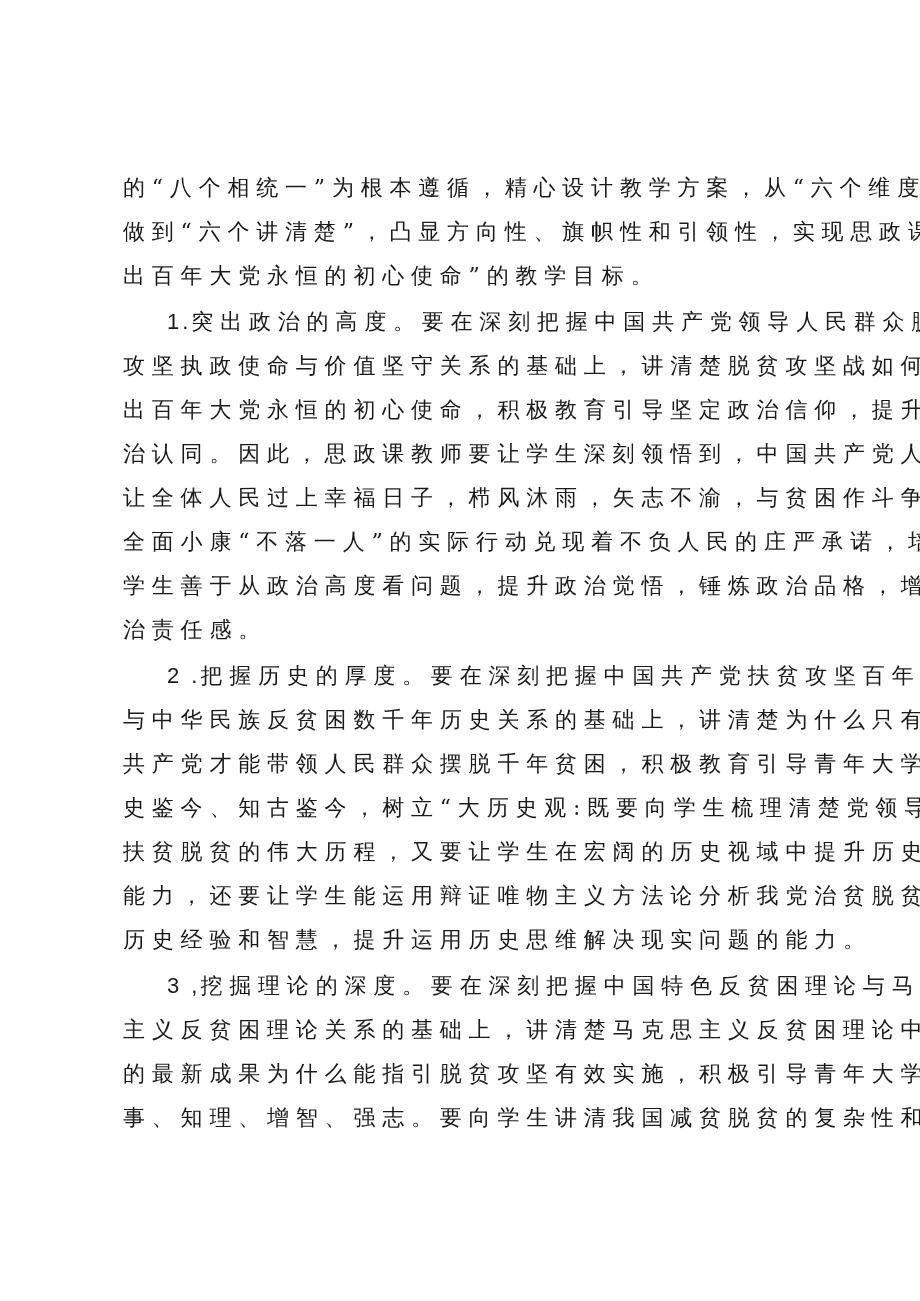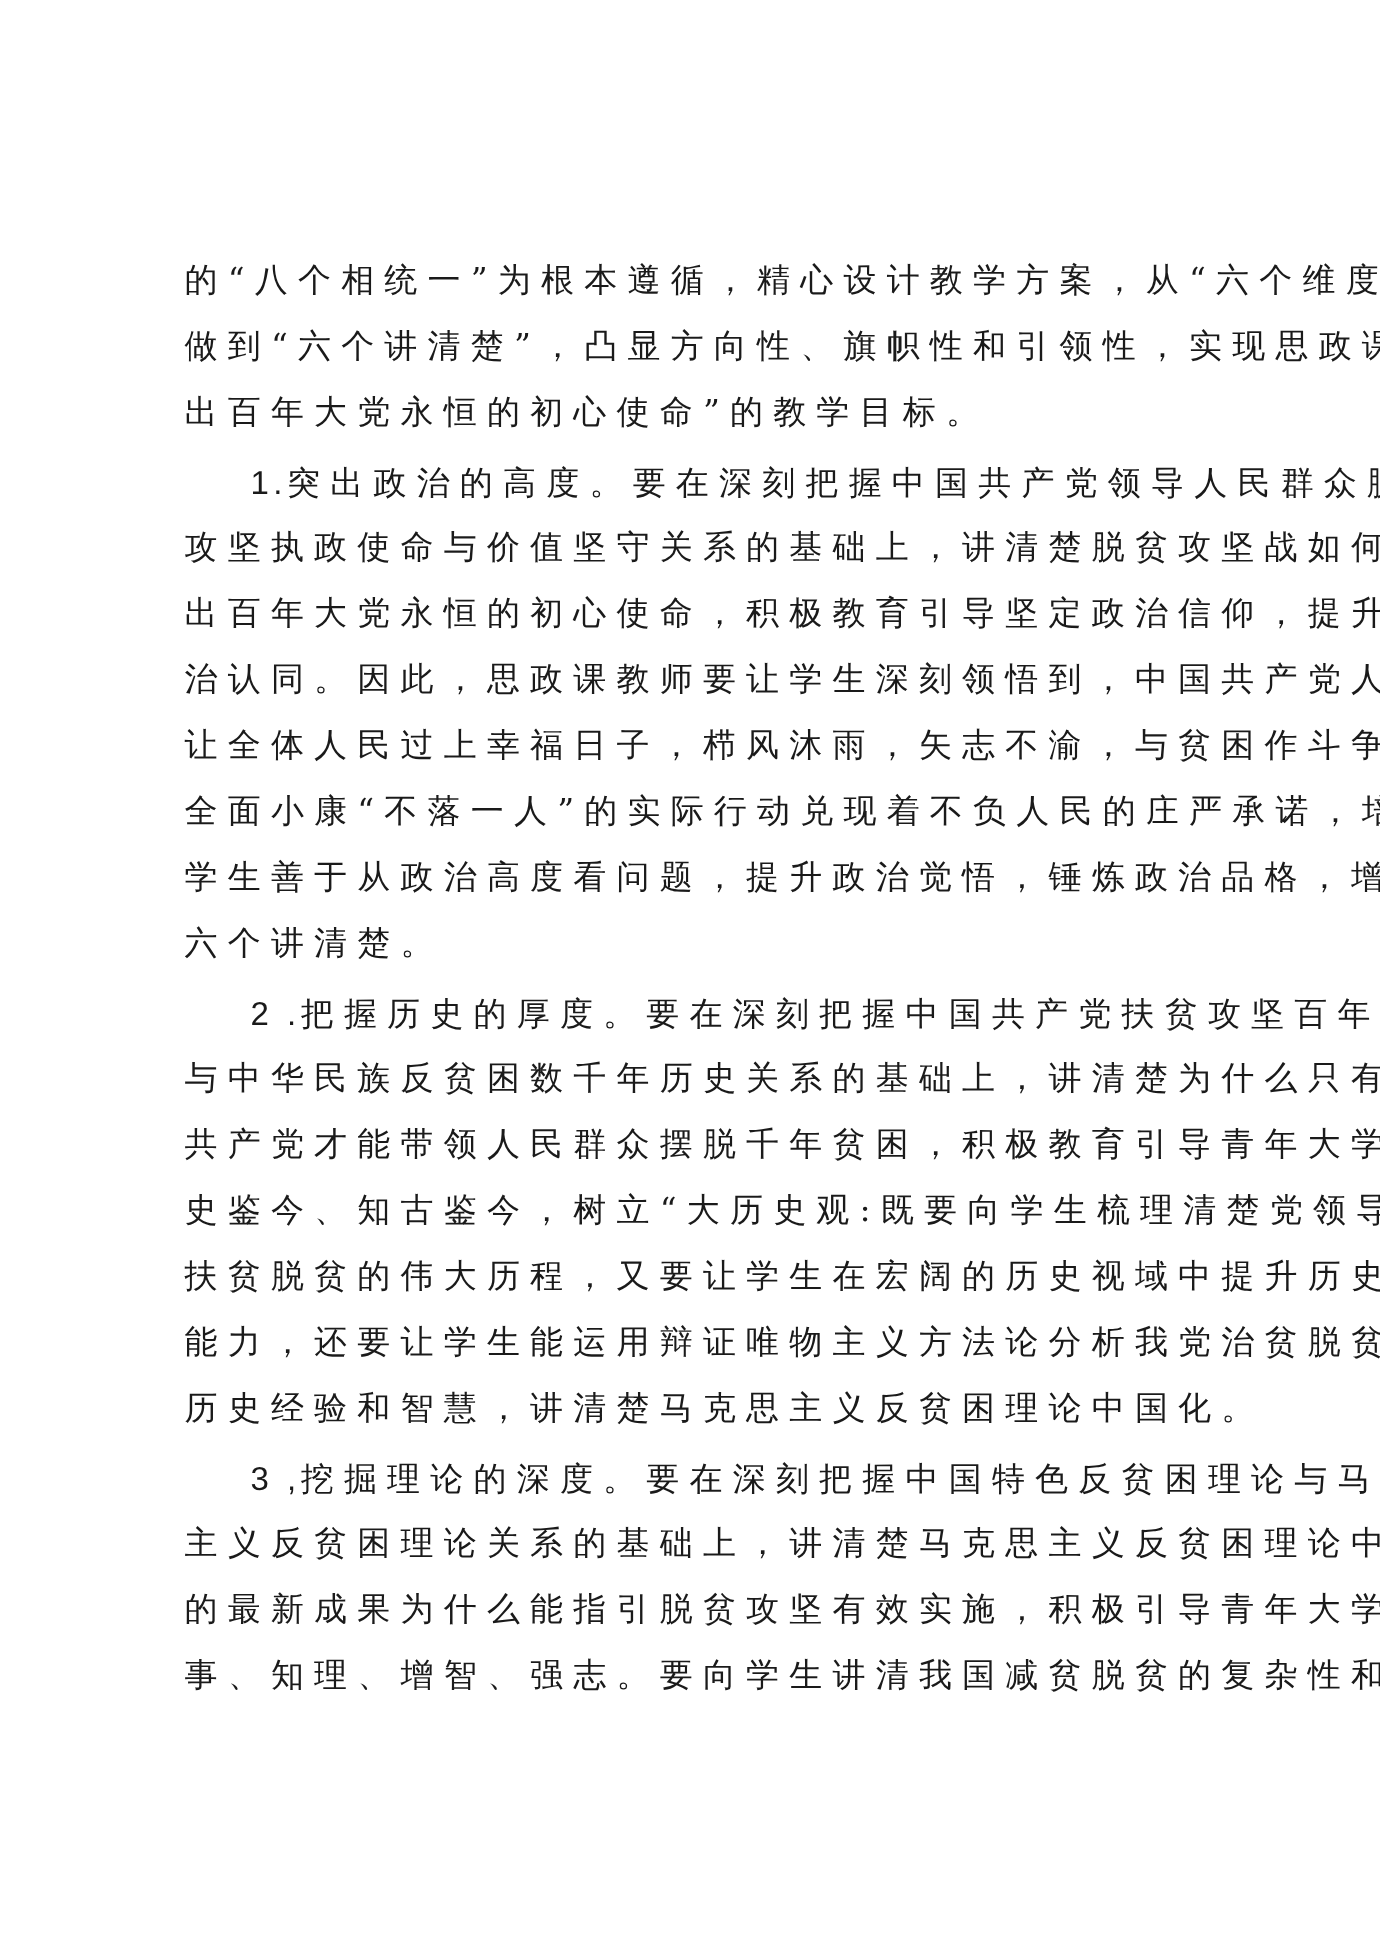--- a/index.html
+++ b/index.html
@@ -65,31 +65,31 @@
     </p>
 
     <p class="para">
       <span class="line first indent"><span class="num">1.</span><span>突出政治的高度。要在深刻把握中国共产党领导人民群众脱贫</span></span>
       <span class="line">攻坚执政使命与价值坚守关系的基础上，讲清楚脱贫攻坚战如何彰显</span>
       <span class="line">出百年大党永恒的初心使命，积极教育引导坚定政治信仰，提升其政</span>
       <span class="line">治认同。因此，思政课教师要让学生深刻领悟到，中国共产党人为了</span>
       <span class="line">让全体人民过上幸福日子，栉风沐雨，矢志不渝，与贫困作斗争，用</span>
       <span class="line">全面小康“不落一人”的实际行动兑现着不负人民的庄严承诺，培养</span>
       <span class="line">学生善于从政治高度看问题，提升政治觉悟，锤炼政治品格，增强政</span>
-      <span class="line">六个讲清楚。</span>
+      <span class="line">治责任感。</span>
     </p>
 
     <p class="para">
       <span class="line first indent"><span class="num">2 .</span><span>把握历史的厚度。要在深刻把握中国共产党扶贫攻坚百年历史</span></span>
       <span class="line">与中华民族反贫困数千年历史关系的基础上，讲清楚为什么只有中国</span>
       <span class="line">共产党才能带领人民群众摆脱千年贫困，积极教育引导青年大学生以</span>
       <span class="line">史鉴今、知古鉴今，树立“大历史观:既要向学生梳理清楚党领导人民</span>
       <span class="line">扶贫脱贫的伟大历程，又要让学生在宏阔的历史视域中提升历史思维</span>
       <span class="line">能力，还要让学生能运用辩证唯物主义方法论分析我党治贫脱贫中的</span>
-      <span class="line">历史经验和智慧，讲清楚马克思主义反贫困理论中国化。</span>
+      <span class="line">历史经验和智慧，提升运用历史思维解决现实问题的能力。</span>
     </p>
 
     <p class="para">
       <span class="line first indent"><span class="num">3 ,</span><span>挖掘理论的深度。要在深刻把握中国特色反贫困理论与马克思</span></span>
       <span class="line">主义反贫困理论关系的基础上，讲清楚马克思主义反贫困理论中国化</span>
       <span class="line">的最新成果为什么能指引脱贫攻坚有效实施，积极引导青年大学生明</span>
       <span class="line">事、知理、增智、强志。要向学生讲清我国减贫脱贫的复杂性和艰巨</span>
     </p>
 
   </div>

